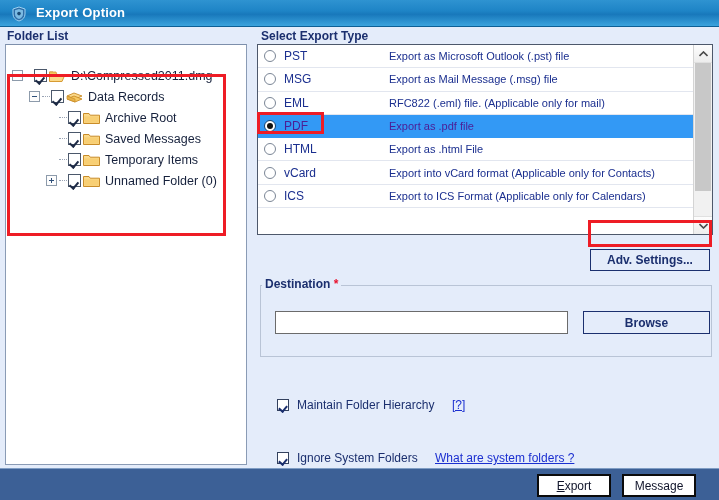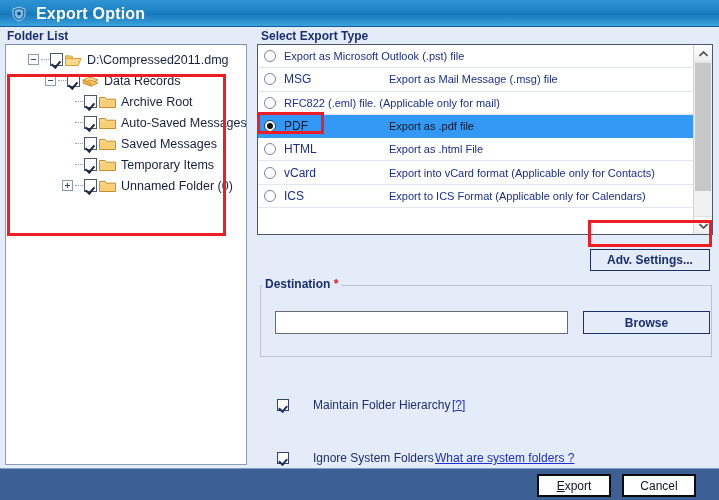--- a/index.html
+++ b/index.html
@@ -26,21 +26,21 @@
   }
   .titlebar-icon {
     position: absolute;
     left: 10px; top: 5px;
     width: 17px; height: 17px;
     display: flex; align-items: center; justify-content: center;
   }
   .titlebar-title {
     position: absolute;
     left: 36px; top: 5px;
-    font-size: 16px;
+    font-size: 13px;
     font-weight: bold;
     color: #ffffff;
     letter-spacing: .2px;
   }
 
   
   .workspace {
     position: absolute;
     left: 0; top: 27px;
     width: 719px; height: 441px;
@@ -73,23 +73,23 @@
     width: 242px; height: 421px;
     background: #ffffff;
     border: 1px solid #8a9bb5;
     border-top-color: #7d8fab;
     box-sizing: border-box;
     overflow: hidden;
     z-index: 2;
   }
   .tree {
     position: absolute;
-    left: 0; top: 0;
+    left: 0; top: 16px;
     width: 100%;
-    padding: 4px 0 0 16px;
+    padding: 4px 0 0 0;
   }
   .tree-row {
     position: relative;
     height: 21px;
     display: flex;
     align-items: center;
     font-size: 12.5px;
     color: #16213c;
     white-space: nowrap;
   }
@@ -177,21 +177,21 @@
     border-bottom: 1px solid #e2e6ef;
     box-sizing: border-box;
     font-size: 12px;
     color: #1b2f8f;
   }
   .type-row.selected {
     background: #3399f5;
     border-bottom-color: #3399f5;
   }
   .type-row.selected .tr-name,
-  .type-row.selected .tr-desc { color: #0f172a; }
+  .type-row.selected .tr-desc { color: #4c1d95; }
   .radio {
     width: 12px; height: 12px;
     border-radius: 50%;
     border: 1px solid #7b8696;
     background: #fff;
     box-sizing: border-box;
     margin: 0 8px 0 6px;
     flex: 0 0 auto;
     position: relative;
   }
@@ -285,21 +285,20 @@
   .btn-browse { left: 583px; top: 284px; width: 127px; height: 23px; }
 
   
   .opt-row {
     position: absolute;
     display: flex;
     align-items: center;
     font-size: 12px;
     color: #1b2f6e;
     z-index: 4;
-    gap: 16px;
   }
   .opt-row .cbx2 {
     width: 12px; height: 12px;
     border: 1px solid #33415e;
     background: #fff;
     box-sizing: border-box;
     position: relative;
     margin-right: 8px;
     flex: 0 0 auto;
   }
@@ -417,84 +416,73 @@
           <span class="indent" style="width: 40px;"></span>
           <span class="tw empty"></span>
           <span class="dots"></span>
           <span class="cbx"></span>
           <span class="fi">
             <svg width="17" height="14" viewBox="0 0 17 14">
               <path d="M0.5 2.5 L6 2.5 L7.2 4.2 L16.5 4.2 L16.5 12.5 L0.5 12.5 Z" fill="#fbd98a" stroke="#c98c28" stroke-width="1"></path>
               <path d="M1.3 5.4 L15.7 5.4 L15.7 11.7 L1.3 11.7 Z" fill="#f8cf74"></path>
             </svg>
           </span>
-          <span class="tree-label">Auto-Saved Messages</span>
+          <span class="tree-label">Saved Messages</span>
         </div>
         <div class="tree-row">
           <span class="indent" style="width: 40px;"></span>
           <span class="tw empty"></span>
           <span class="dots"></span>
           <span class="cbx"></span>
           <span class="fi">
             <svg width="17" height="14" viewBox="0 0 17 14">
               <path d="M0.5 2.5 L6 2.5 L7.2 4.2 L16.5 4.2 L16.5 12.5 L0.5 12.5 Z" fill="#fbd98a" stroke="#c98c28" stroke-width="1"></path>
               <path d="M1.3 5.4 L15.7 5.4 L15.7 11.7 L1.3 11.7 Z" fill="#f8cf74"></path>
             </svg>
           </span>
-          <span class="tree-label">Saved Messages</span>
+          <span class="tree-label">Temporary Items</span>
         </div>
         <div class="tree-row">
           <span class="indent" style="width: 40px;"></span>
-          <span class="tw empty"></span>
+          <span class="tw">
+            <i class="h"></i>
+            <i class="v"></i>
+          </span>
           <span class="dots"></span>
           <span class="cbx"></span>
           <span class="fi">
             <svg width="17" height="14" viewBox="0 0 17 14">
               <path d="M0.5 2.5 L6 2.5 L7.2 4.2 L16.5 4.2 L16.5 12.5 L0.5 12.5 Z" fill="#fbd98a" stroke="#c98c28" stroke-width="1"></path>
               <path d="M1.3 5.4 L15.7 5.4 L15.7 11.7 L1.3 11.7 Z" fill="#f8cf74"></path>
             </svg>
           </span>
-          <span class="tree-label">Temporary Items</span>
-        </div>
-        <div class="tree-row">
-          <span class="indent" style="width: 40px;"></span>
-          <span class="tw">
-            <i class="h"></i>
-            <i class="v"></i>
-          </span>
-          <span class="dots"></span>
-          <span class="cbx"></span>
-          <span class="fi">
-            <svg width="17" height="14" viewBox="0 0 17 14">
-              <path d="M0.5 2.5 L6 2.5 L7.2 4.2 L16.5 4.2 L16.5 12.5 L0.5 12.5 Z" fill="#fbd98a" stroke="#c98c28" stroke-width="1"></path>
-              <path d="M1.3 5.4 L15.7 5.4 L15.7 11.7 L1.3 11.7 Z" fill="#f8cf74"></path>
-            </svg>
-          </span>
           <span class="tree-label">Unnamed Folder (0)</span>
         </div>
       </div>
   </div>
 
   <div class="annot" style="left:7px; top:47px; width:219px; height:162px;"></div>
 
   <div class="group-label exporttype-label">Select Export Type</div>
 
   <div class="type-list">
     <div class="type-rows" id="type-rows">
         <div class="type-row">
           <span class="radio"></span>
+          <span class="tr-name">PST</span>
           <span class="tr-desc">Export as Microsoft Outlook (.pst) file</span>
         </div>
         <div class="type-row">
           <span class="radio"></span>
           <span class="tr-name">MSG</span>
           <span class="tr-desc">Export as Mail Message (.msg) file</span>
         </div>
         <div class="type-row">
           <span class="radio"></span>
+          <span class="tr-name">EML</span>
           <span class="tr-desc">RFC822 (.eml) file. (Applicable only for mail)</span>
         </div>
         <div class="type-row selected">
           <span class="radio"></span>
           <span class="tr-name">PDF</span>
           <span class="tr-desc">Export as .pdf file</span>
         </div>
         <div class="type-row">
           <span class="radio"></span>
           <span class="tr-name">HTML</span>
@@ -553,14 +541,14 @@
   </div>
   <span class="help-link link-sys">What are system folders ?</span>
 
 </div>
 
 <div class="footer">
   <div class="fbtn fbtn-export">
     <span class="accel">E</span>
       <span>xport</span>
   </div>
-  <div class="fbtn fbtn-cancel">Cancel</div>
+  <div class="fbtn fbtn-cancel">Message</div>
 </div>
 
 </body></html>

